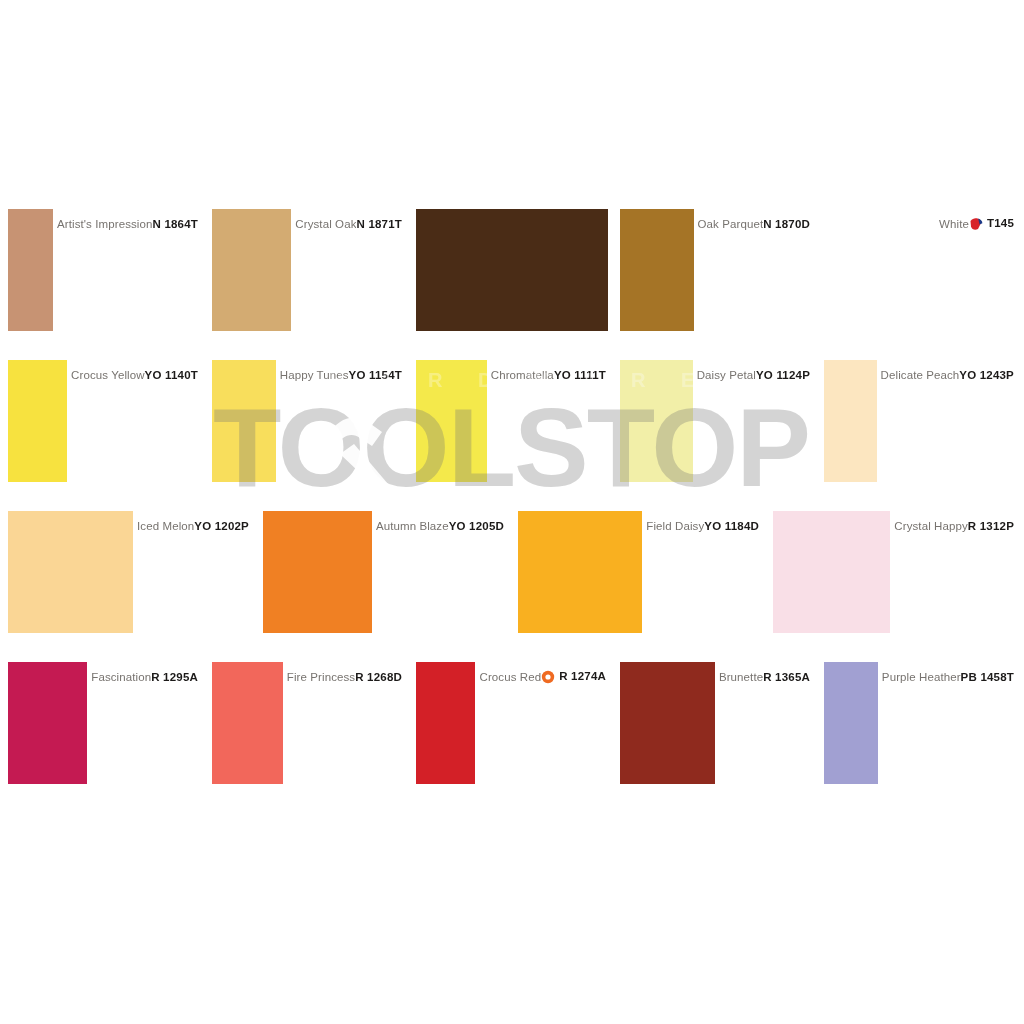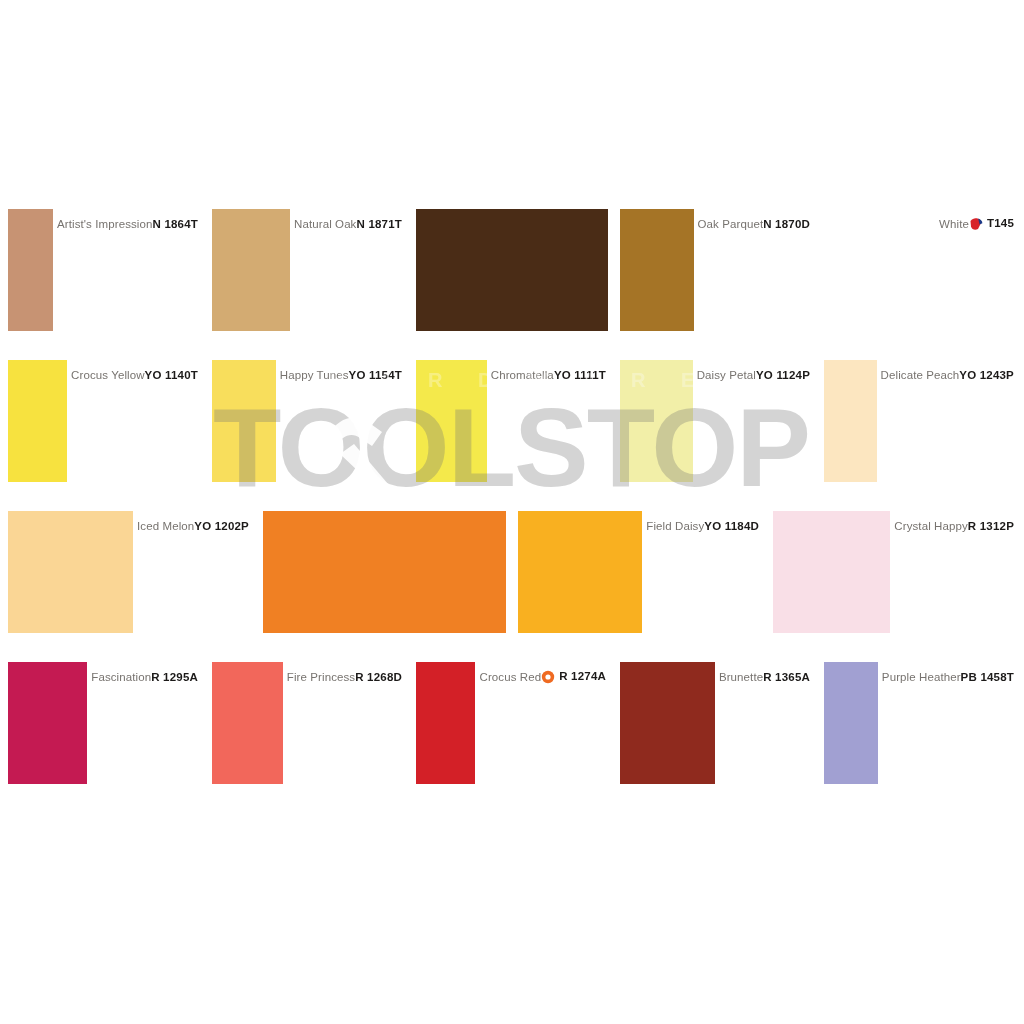--- a/index.html
+++ b/index.html
@@ -148,21 +148,21 @@
         <div class="caption">
           <span class="cap-name">Artist's Impression</span>
           <span class="cap-right">
             <span class="cap-code">N 1864T</span>
           </span>
         </div>
       </div>
       <div class="cell">
         <div class="swatch" style="background: rgb(211, 171, 114);"></div>
         <div class="caption">
-          <span class="cap-name">Natural Oak</span>
+          <span class="cap-name">Crystal Oak</span>
           <span class="cap-right">
             <span class="cap-code">N 1871T</span>
           </span>
         </div>
       </div>
       <div class="cell">
         <div class="swatch" style="background: rgb(74, 44, 22);"></div>
       </div>
       <div class="cell">
         <div class="swatch" style="background: rgb(165, 116, 38);"></div>
@@ -239,20 +239,26 @@
         <div class="swatch" style="background: rgb(250, 214, 149);"></div>
         <div class="caption">
           <span class="cap-name">Iced Melon</span>
           <span class="cap-right">
             <span class="cap-code">YO 1202P</span>
           </span>
         </div>
       </div>
       <div class="cell">
         <div class="swatch" style="background: rgb(240, 128, 35);"></div>
+        <div class="caption">
+          <span class="cap-name">Autumn Blaze</span>
+          <span class="cap-right">
+            <span class="cap-code">YO 1205D</span>
+          </span>
+        </div>
       </div>
       <div class="cell">
         <div class="swatch" style="background: rgb(249, 176, 32);"></div>
         <div class="caption">
           <span class="cap-name">Field Daisy</span>
           <span class="cap-right">
             <span class="cap-code">YO 1184D</span>
           </span>
         </div>
       </div>

